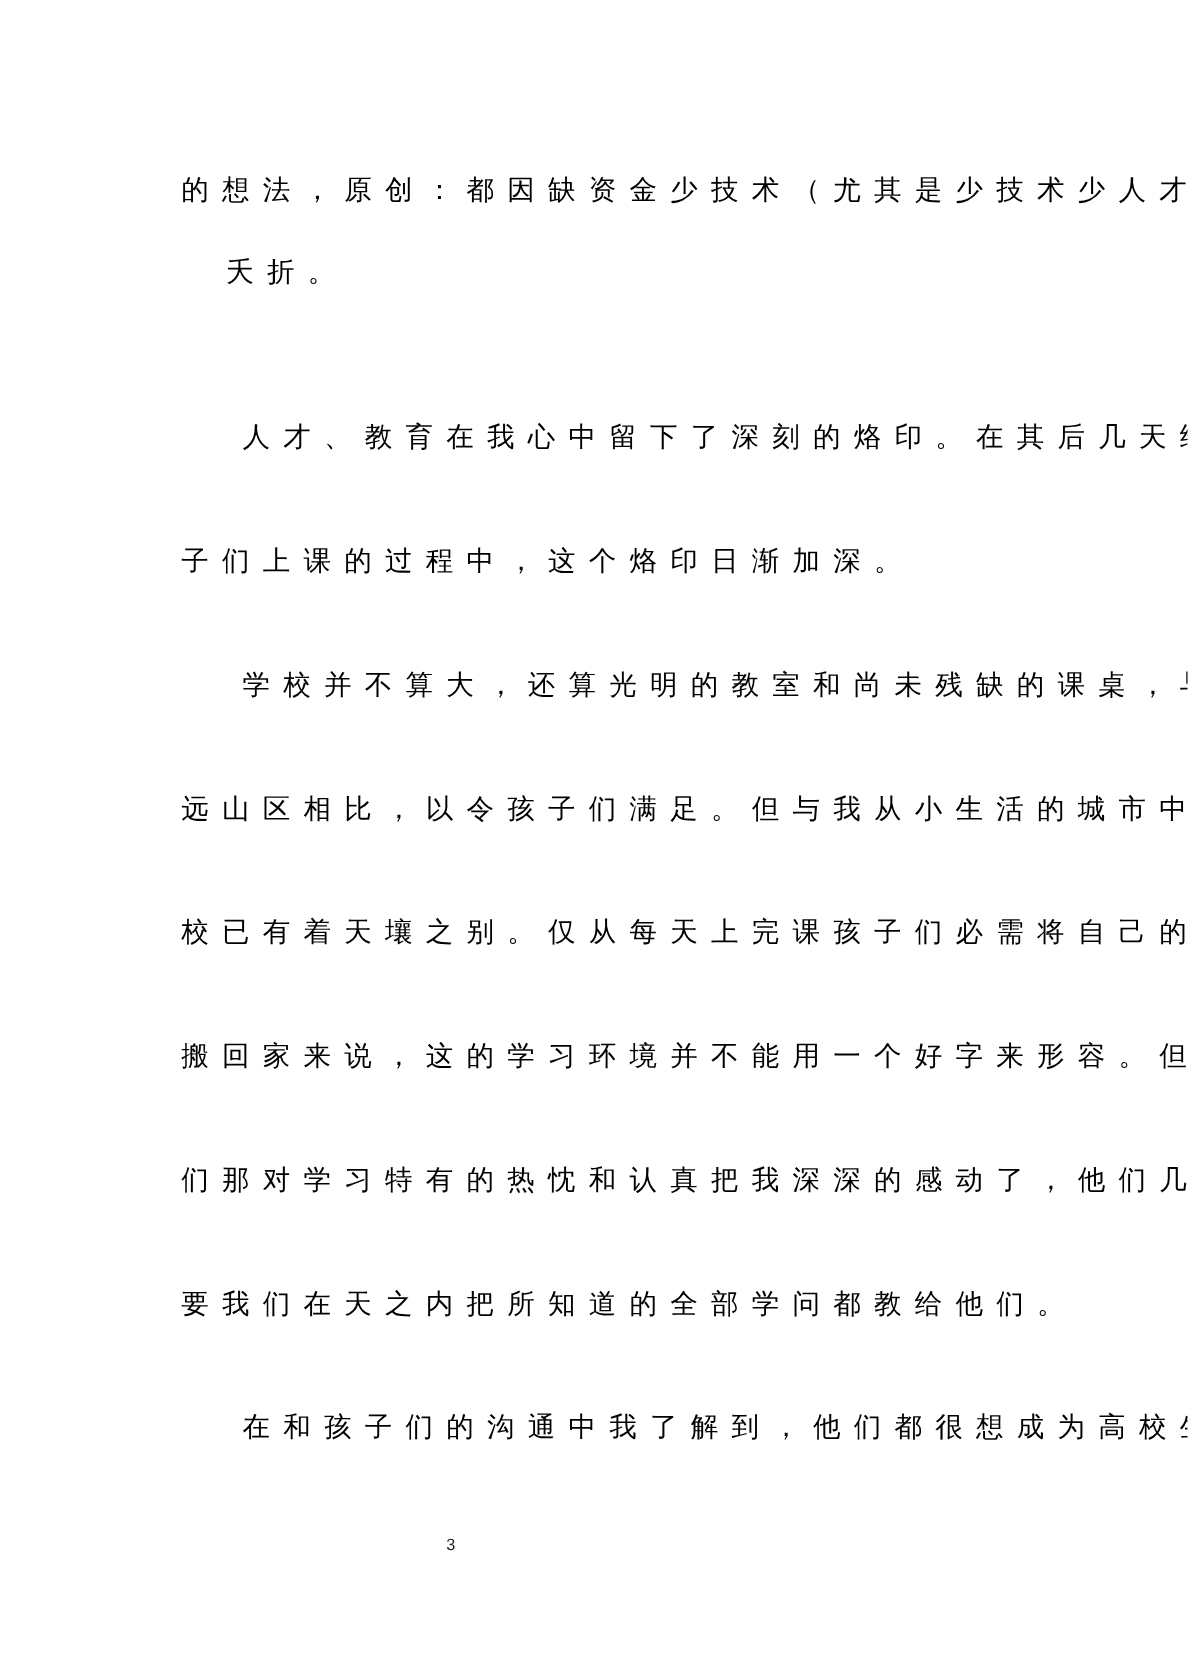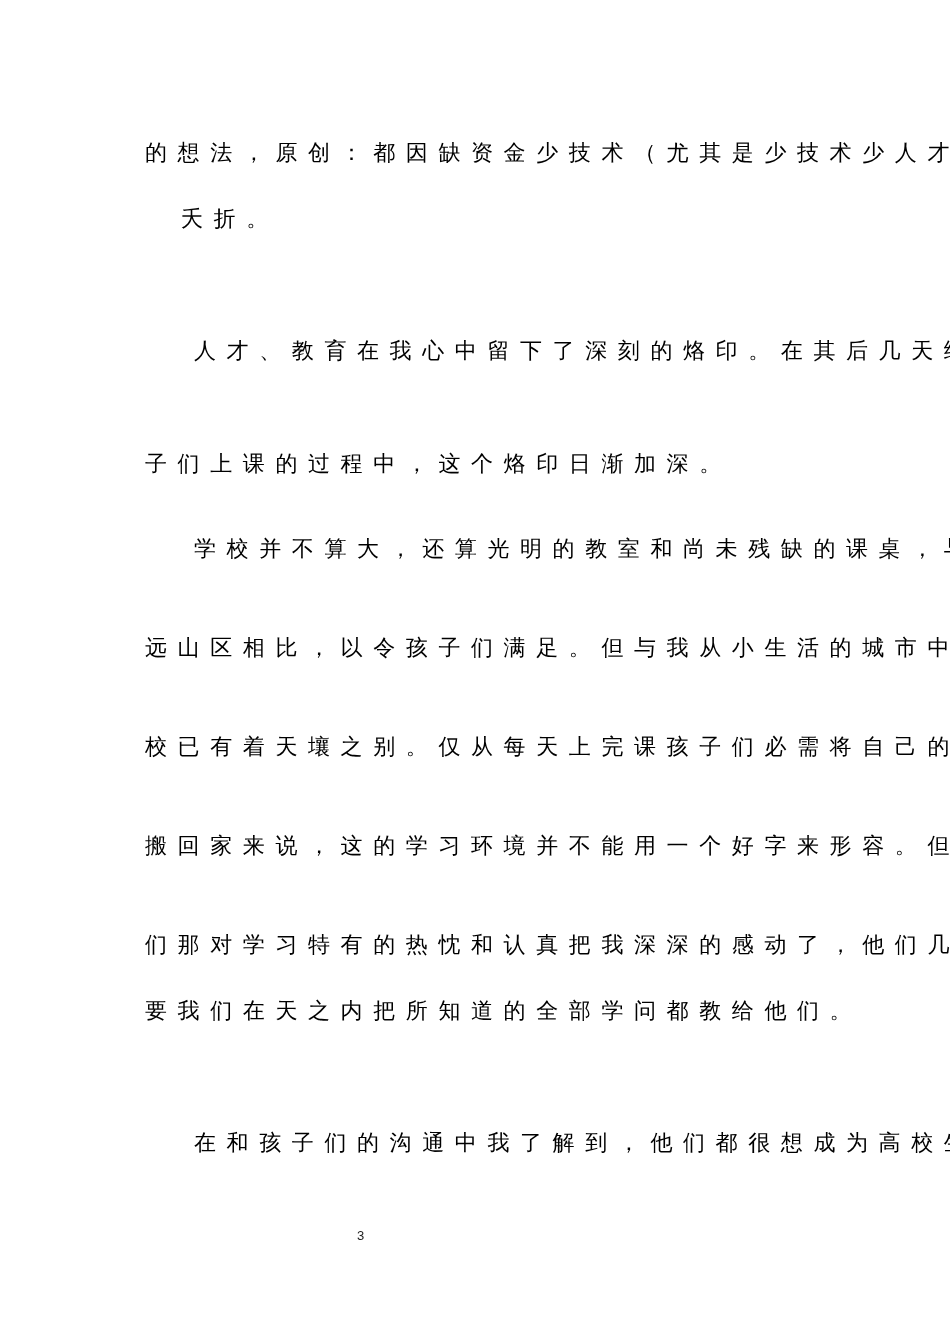--- a/index.html
+++ b/index.html
@@ -13,25 +13,25 @@
                  font-family: "Liberation Sans", sans-serif; color: #222; }
 </style>
 </head>
 <body>
 
 <div class="page">
   <div class="line" style="top:136px;">的想法，原创：都因缺资金少技术（尤其是少技术少人才）而</div>
   <div class="line" style="top:202px;margin-left:36px;">夭折。</div>
 
   <div class="line indent" style="top:334px;">人才、教育在我心中留下了深刻的烙印。在其后几天给孩</div>
-  <div class="line" style="top:447px;">子们上课的过程中，这个烙印日渐加深。</div>
+  <div class="line" style="top:433px;">子们上课的过程中，这个烙印日渐加深。</div>
 
   <div class="line indent" style="top:532px;">学校并不算大，还算光明的教室和尚未残缺的课桌，与偏</div>
   <div class="line" style="top:631px;">远山区相比，以令孩子们满足。但与我从小生活的城市中的学</div>
   <div class="line" style="top:730px;">校已有着天壤之别。仅从每天上完课孩子们必需将自己的凳子</div>
   <div class="line" style="top:829px;">搬回家来说，这的学习环境并不能用一个好字来形容。但孩子</div>
   <div class="line" style="top:928px;">们那对学习特有的热忱和认真把我深深的感动了，他们几乎想</div>
-  <div class="line" style="top:994px;">要我们在天之内把所知道的全部学问都教给他们。</div>
+  <div class="line" style="top:1027px;">要我们在天之内把所知道的全部学问都教给他们。</div>
 
   <div class="line indent" style="top:1126px;">在和孩子们的沟通中我了解到，他们都很想成为高校生成</div>
 
   <div class="page-number">3</div>
 </div>
 
 </body></html>

